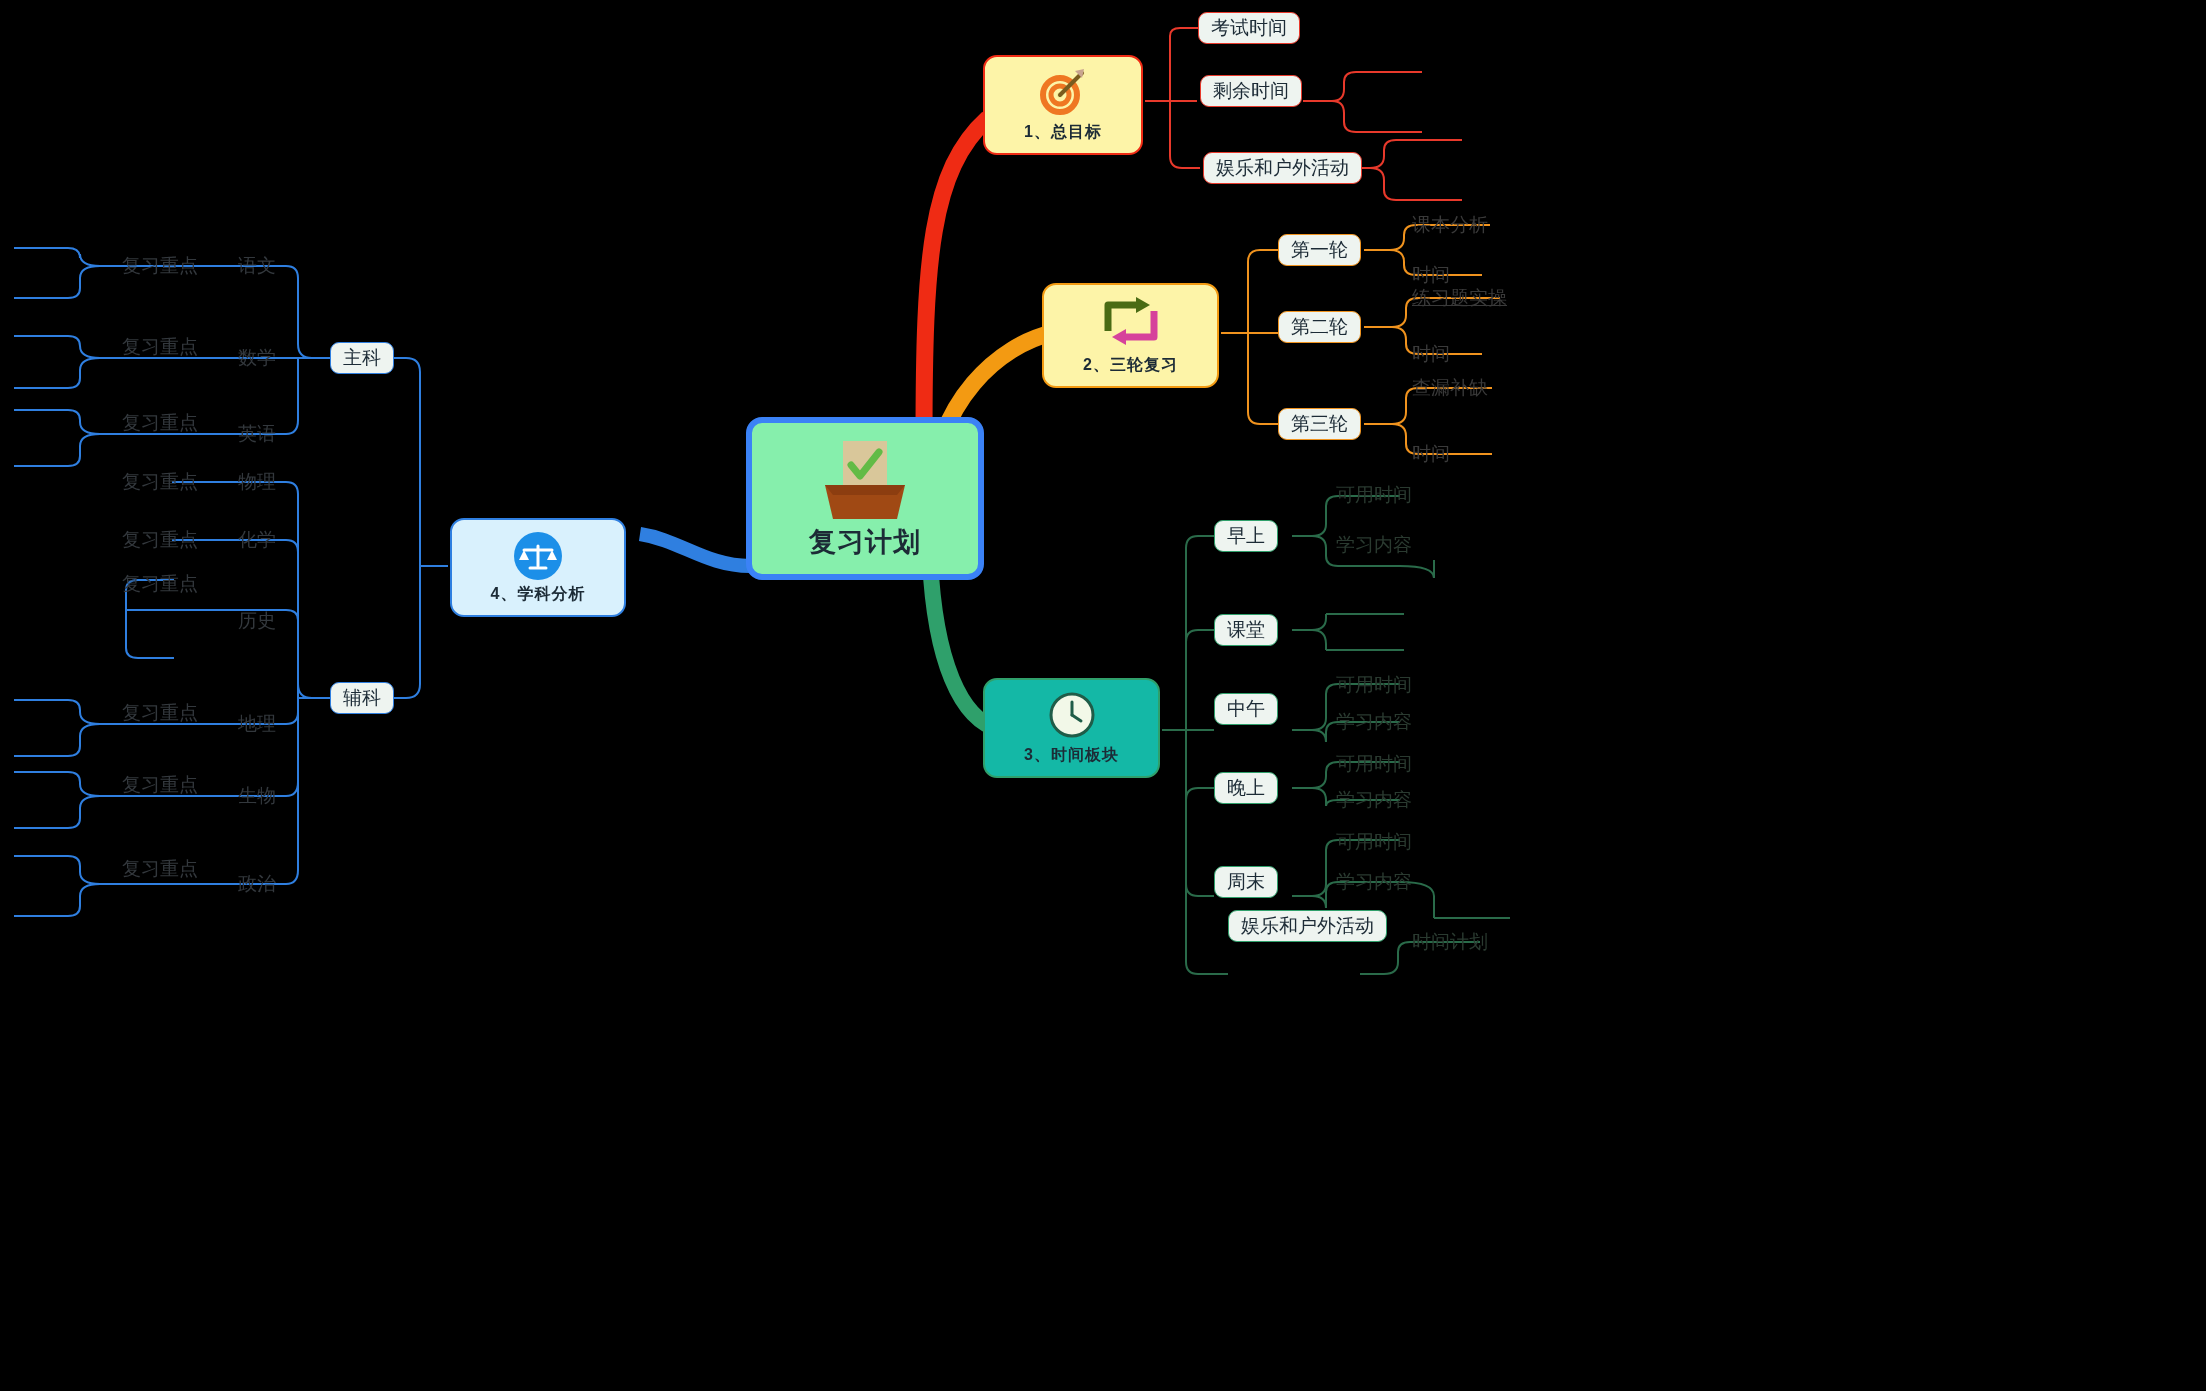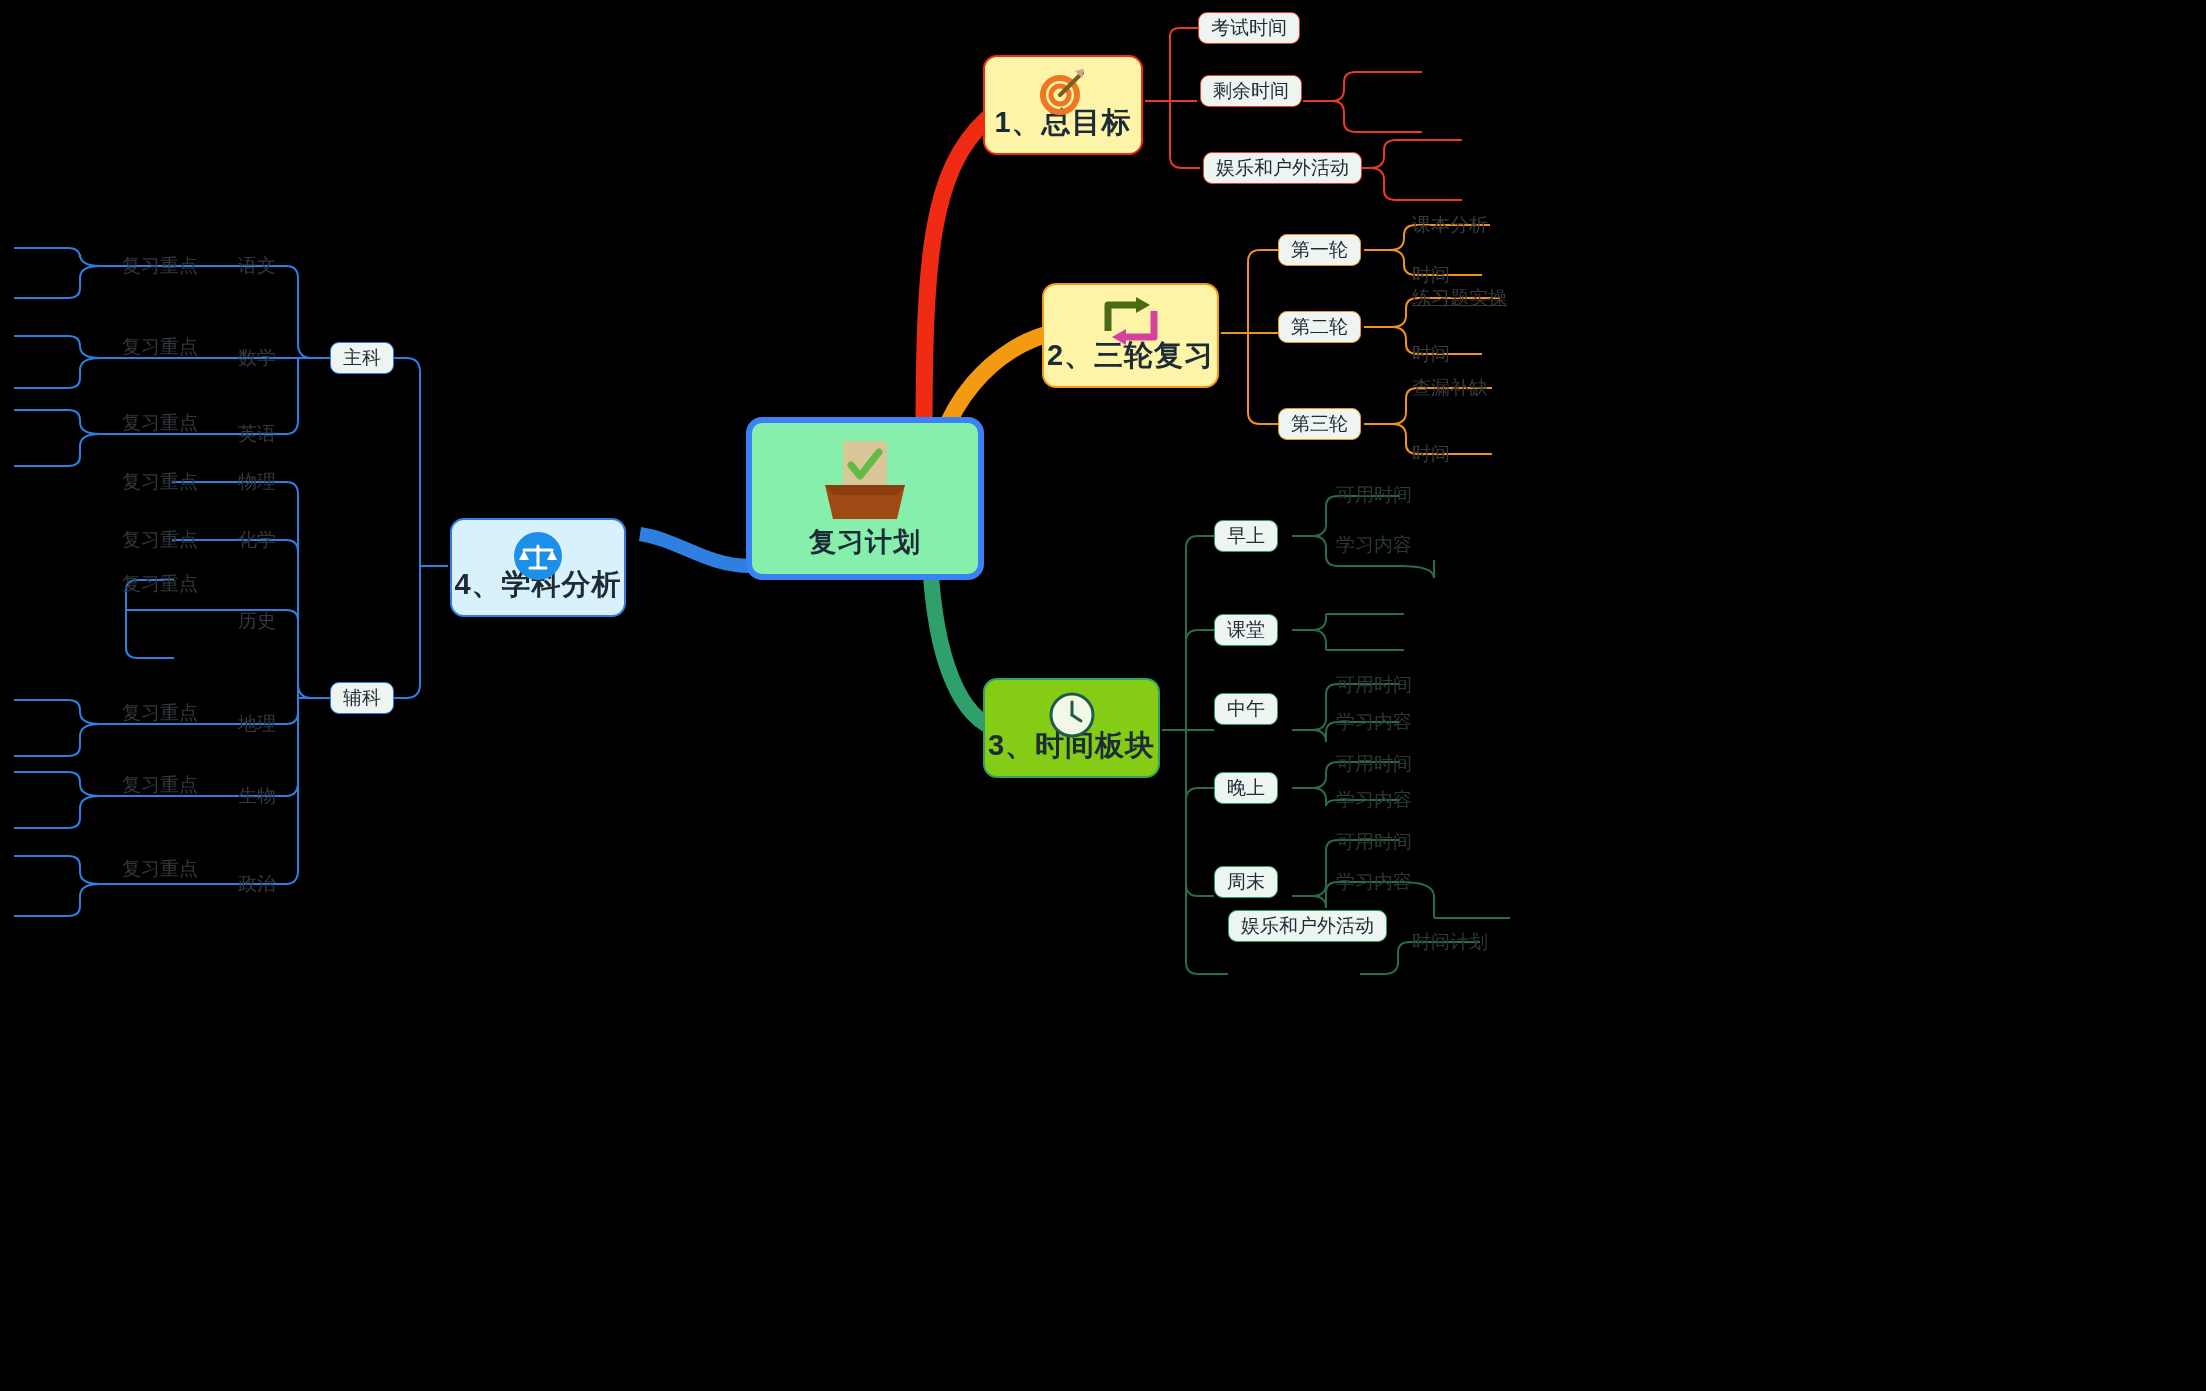--- a/index.html
+++ b/index.html
@@ -14,26 +14,26 @@
   
   .root{width:238px;height:163px;left:746px;top:417px;background:#86efac;
         border:6px solid #3b82f6;border-radius:16px;flex-direction:column;
         justify-content:flex-end;padding-bottom:14px;}
   .root .label{font-size:27px;font-weight:bold;color:#1c2b36;letter-spacing:1px;}
   .root .ico{position:absolute;top:16px;left:50%;transform:translateX(-50%);}
 
   
   .topic{border-radius:14px;flex-direction:column;justify-content:flex-end;
          padding-bottom:10px;}
-  .topic .label{font-size:29px;font-weight:bold;color:#1c2b36;letter-spacing:1px;}
+  .topic .label{font-size:16px;font-weight:bold;color:#1c2b36;letter-spacing:1px;}
   .topic .ico{position:absolute;top:10px;left:50%;transform:translateX(-50%);}
 
   #topic-goal{left:983px;top:55px;width:160px;height:100px;background:#fdf4a8;border:2px solid #ef2b14;}
   #topic-rounds{left:1042px;top:283px;width:177px;height:105px;background:#fdf4a8;border:2px solid #f39a12;}
-  #topic-time{left:983px;top:678px;width:177px;height:100px;background:#84cc16;border:2px solid #2fa06b;}
+  #topic-time{left:983px;top:678px;width:177px;height:100px;background:#14b8a6;border:2px solid #2fa06b;}
   #topic-subject{left:450px;top:518px;width:176px;height:99px;background:#d9f1fd;border:2px solid #2f7fe0;}
 
   
   .leaf{background:#eef4f0;border-radius:9px;font-size:19px;color:#1c2b36;
         padding:0 12px;height:32px;}
   .leaf.red{border:1.6px solid #e8392b;}
   .leaf.orange{border:1.6px solid #f0931e;}
   .leaf.green{border:1.6px solid #2fa06b;text-align:right;}
   .leaf.blue{border:1.6px solid #2f7fe0;}
 

